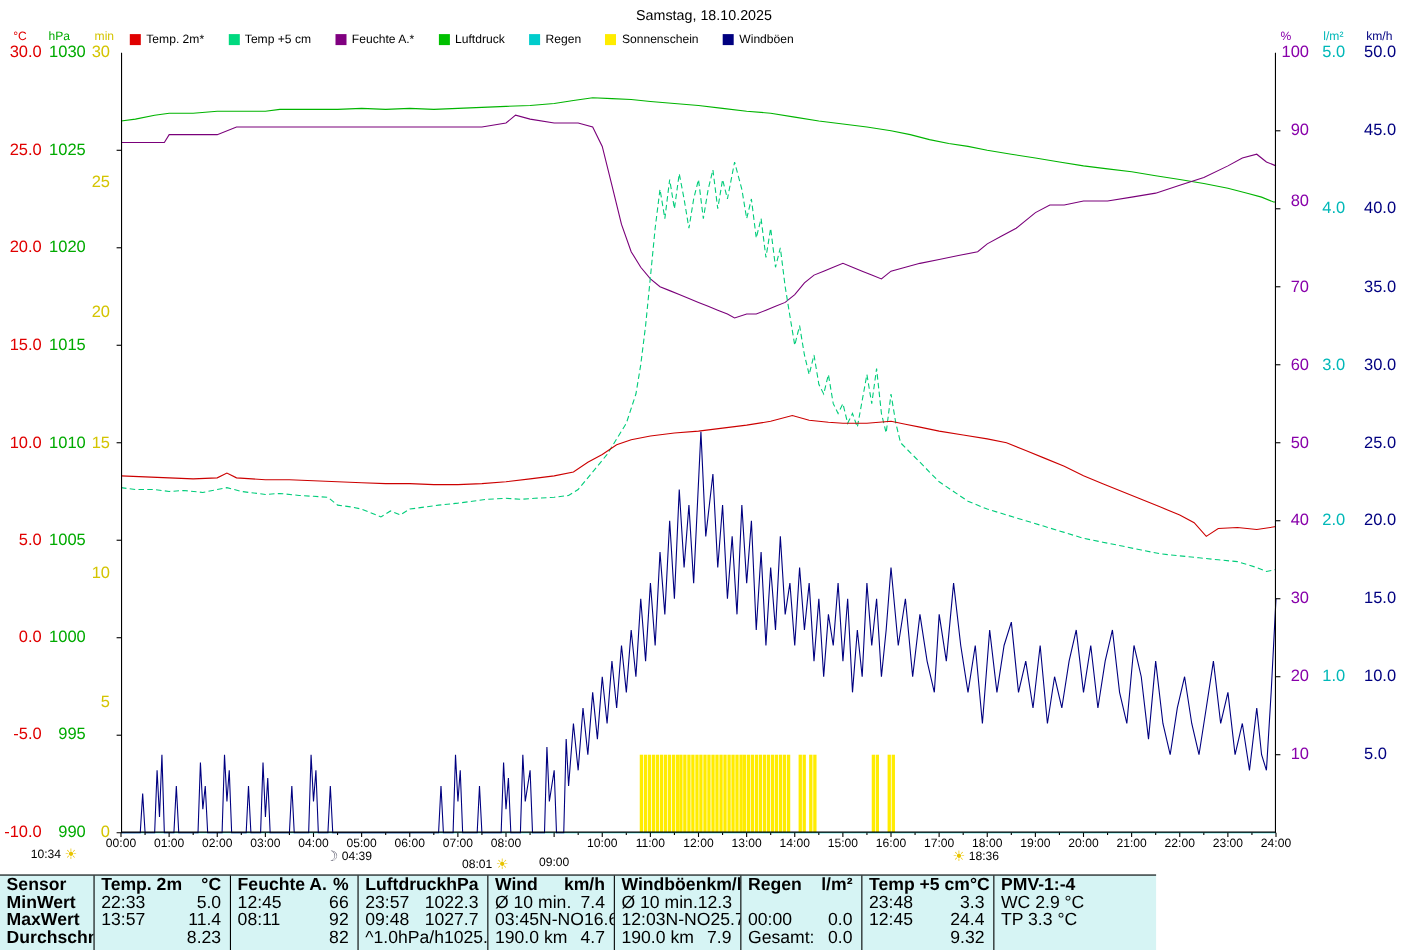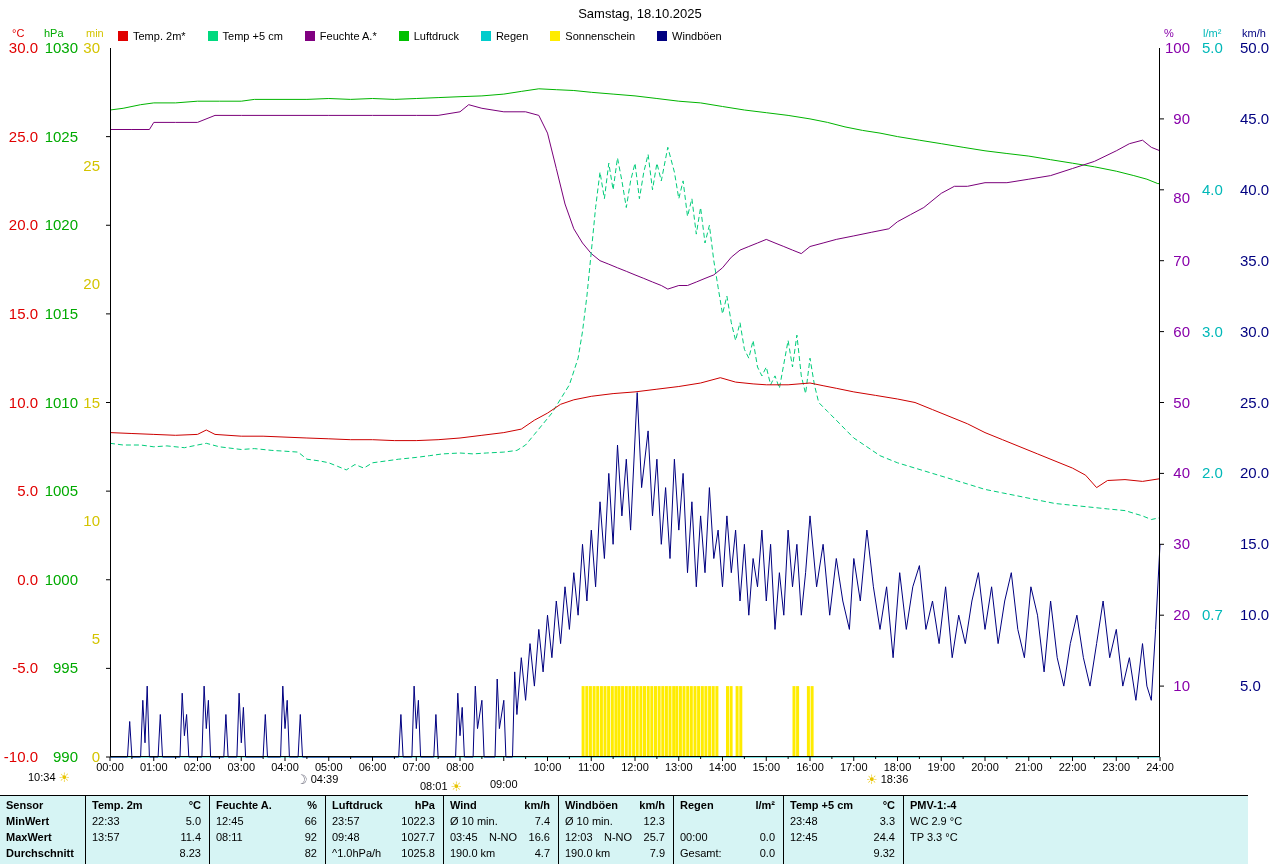--- a/index.html
+++ b/index.html
@@ -18,22 +18,22 @@
   .ar0{left:1164px;width:26px;text-align:right;}
   .ar1{left:1202px;width:30px;text-align:left;}
   .ar2{left:1240px;width:38px;text-align:left;}
   #plot{position:absolute;left:110px;top:48px;overflow:visible;}
   .xlabels{position:absolute;left:110px;top:761px;width:1050px;height:14px;font-size:11px;}
   .xlabels div{position:absolute;transform:translateX(-50%);white-space:nowrap;}
   .marker{position:absolute;font-size:11px;white-space:nowrap;}
   .micon{font-family:"DejaVu Sans",sans-serif;font-size:13px;vertical-align:-1px;}
   .sun{color:#e8c400;}
   .moon{color:#666677;}
-  .stats{position:absolute;left:0;top:795px;width:1248px;height:69px;background:#d6f4f4;
-         border-top:1px solid #000;font-size:11px;box-sizing:border-box;}
+  .stats{position:absolute;left:0;top:795px;width:1051px;height:69px;background:#d6f4f4;
+         border-top:1px solid #000;font-size:16px;box-sizing:border-box;}
   .tcol{position:absolute;top:0;height:100%;box-sizing:border-box;}
   .tcol.sep{border-left:1px solid #000;}
   .trow{position:absolute;left:0;width:100%;height:16px;line-height:16px;display:flex;
         padding:0 8px 0 6px;box-sizing:border-box;white-space:nowrap;overflow:hidden;}
   .trow .m{margin-left:auto;}
   .trow .r{margin-left:auto;}
   .bold{font-weight:bold;}
 </style>
 </head>
 <body>
@@ -107,35 +107,35 @@
       <div style="top: 112.167px; color: rgb(212, 196, 0);">25</div>
       <div style="top: 230.333px; color: rgb(212, 196, 0);">20</div>
       <div style="top: 348.5px; color: rgb(212, 196, 0);">15</div>
       <div style="top: 466.667px; color: rgb(212, 196, 0);">10</div>
       <div style="top: 584.833px; color: rgb(212, 196, 0);">5</div>
       <div style="top: 703px; color: rgb(212, 196, 0);">0</div>
     </div>
   <div class="axcol ar0" id="ax-pct">
       <div style="top: -6px; color: rgb(136, 0, 170);">100</div>
       <div style="top: 64.9px; color: rgb(136, 0, 170);">90</div>
-      <div style="top: 144px; color: rgb(136, 0, 170);">80</div>
+      <div style="top: 129px; color: rgb(136, 0, 170);">80</div>
       <div style="top: 206.7px; color: rgb(136, 0, 170);">70</div>
       <div style="top: 277.6px; color: rgb(136, 0, 170);">60</div>
       <div style="top: 348.5px; color: rgb(136, 0, 170);">50</div>
       <div style="top: 419.4px; color: rgb(136, 0, 170);">40</div>
       <div style="top: 490.3px; color: rgb(136, 0, 170);">30</div>
       <div style="top: 561.2px; color: rgb(136, 0, 170);">20</div>
       <div style="top: 632.1px; color: rgb(136, 0, 170);">10</div>
     </div>
   <div class="axcol ar1" id="ax-lm2">
       <div style="top: -6px; color: rgb(0, 184, 184);">5.0</div>
       <div style="top: 135.8px; color: rgb(0, 184, 184);">4.0</div>
       <div style="top: 277.6px; color: rgb(0, 184, 184);">3.0</div>
       <div style="top: 419.4px; color: rgb(0, 184, 184);">2.0</div>
-      <div style="top: 561.2px; color: rgb(0, 184, 184);">0.7</div>
+      <div style="top: 561.2px; color: rgb(0, 184, 184);">1.0</div>
     </div>
   <div class="axcol ar2" id="ax-kmh">
       <div style="top: -6px; color: rgb(0, 0, 128);">50.0</div>
       <div style="top: 64.9px; color: rgb(0, 0, 128);">45.0</div>
       <div style="top: 135.8px; color: rgb(0, 0, 128);">40.0</div>
       <div style="top: 206.7px; color: rgb(0, 0, 128);">35.0</div>
       <div style="top: 277.6px; color: rgb(0, 0, 128);">30.0</div>
       <div style="top: 348.5px; color: rgb(0, 0, 128);">25.0</div>
       <div style="top: 419.4px; color: rgb(0, 0, 128);">20.0</div>
       <div style="top: 490.3px; color: rgb(0, 0, 128);">15.0</div>

